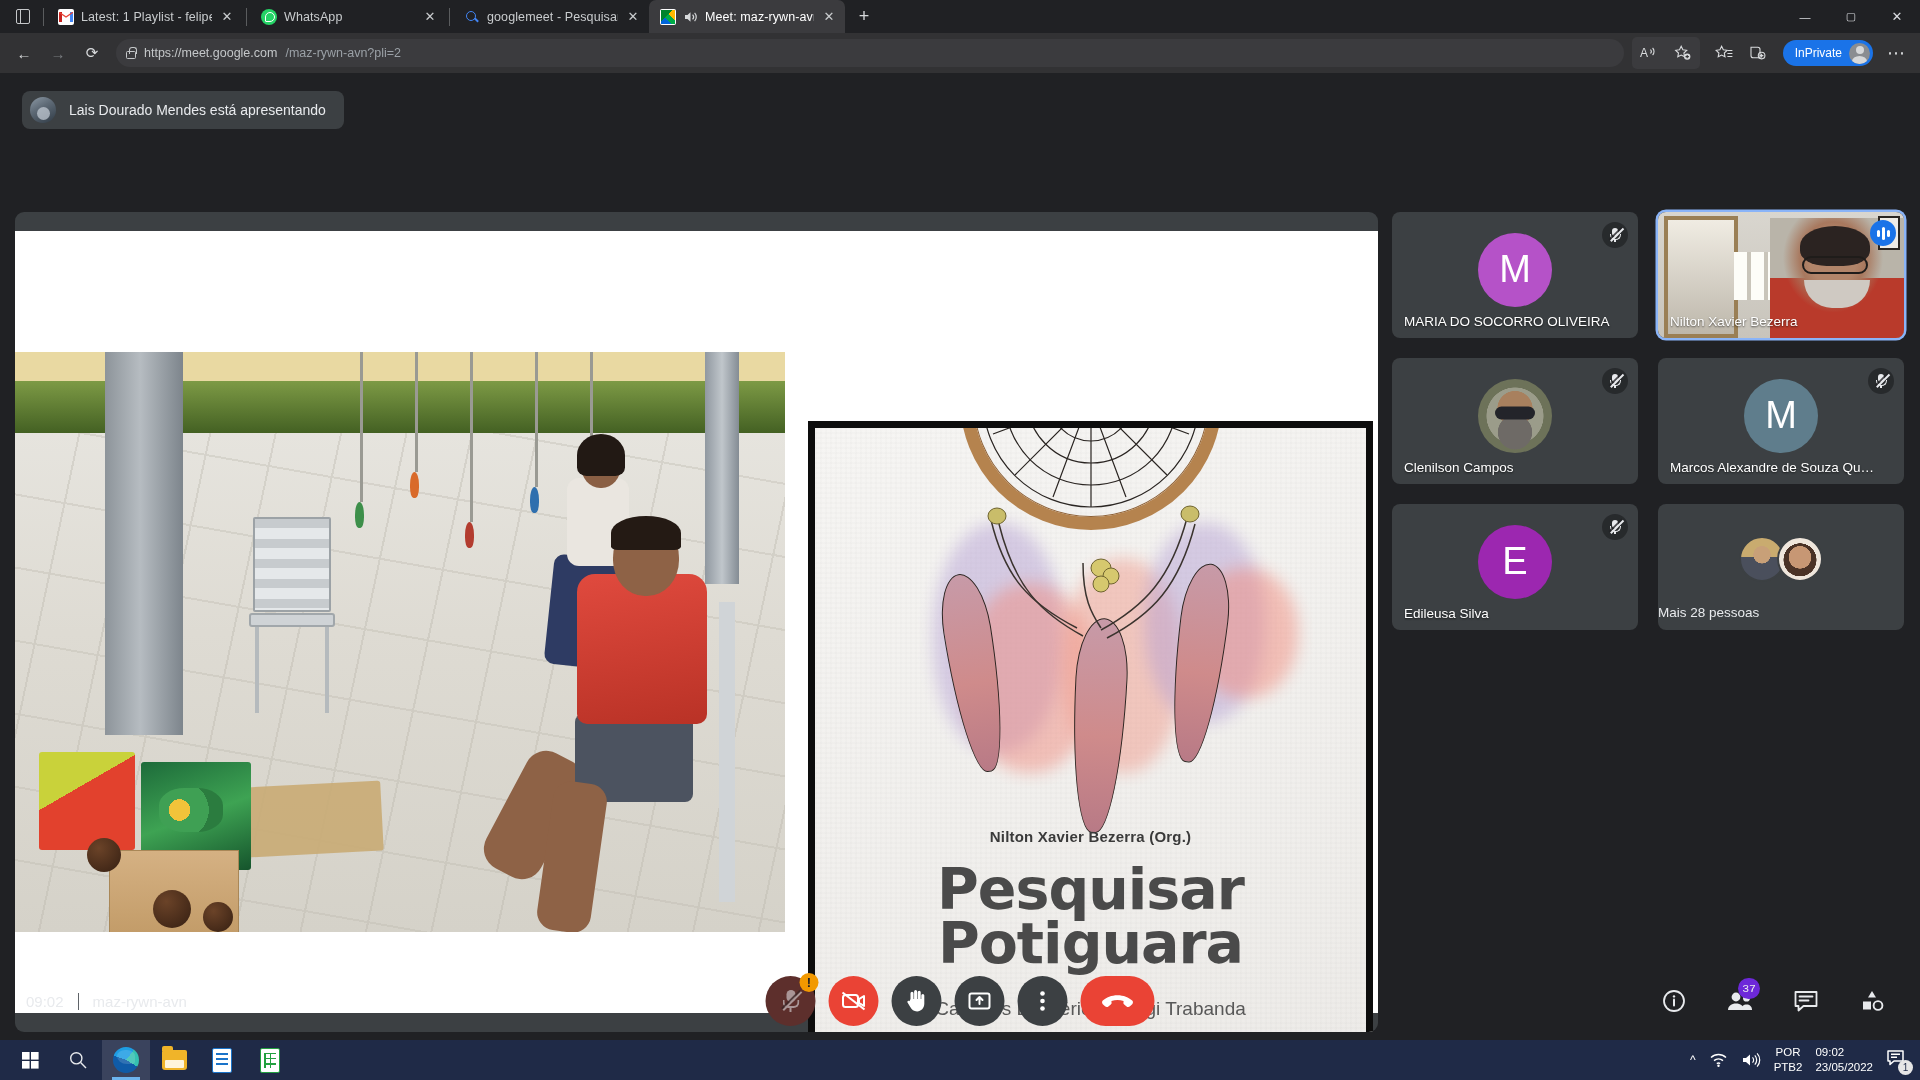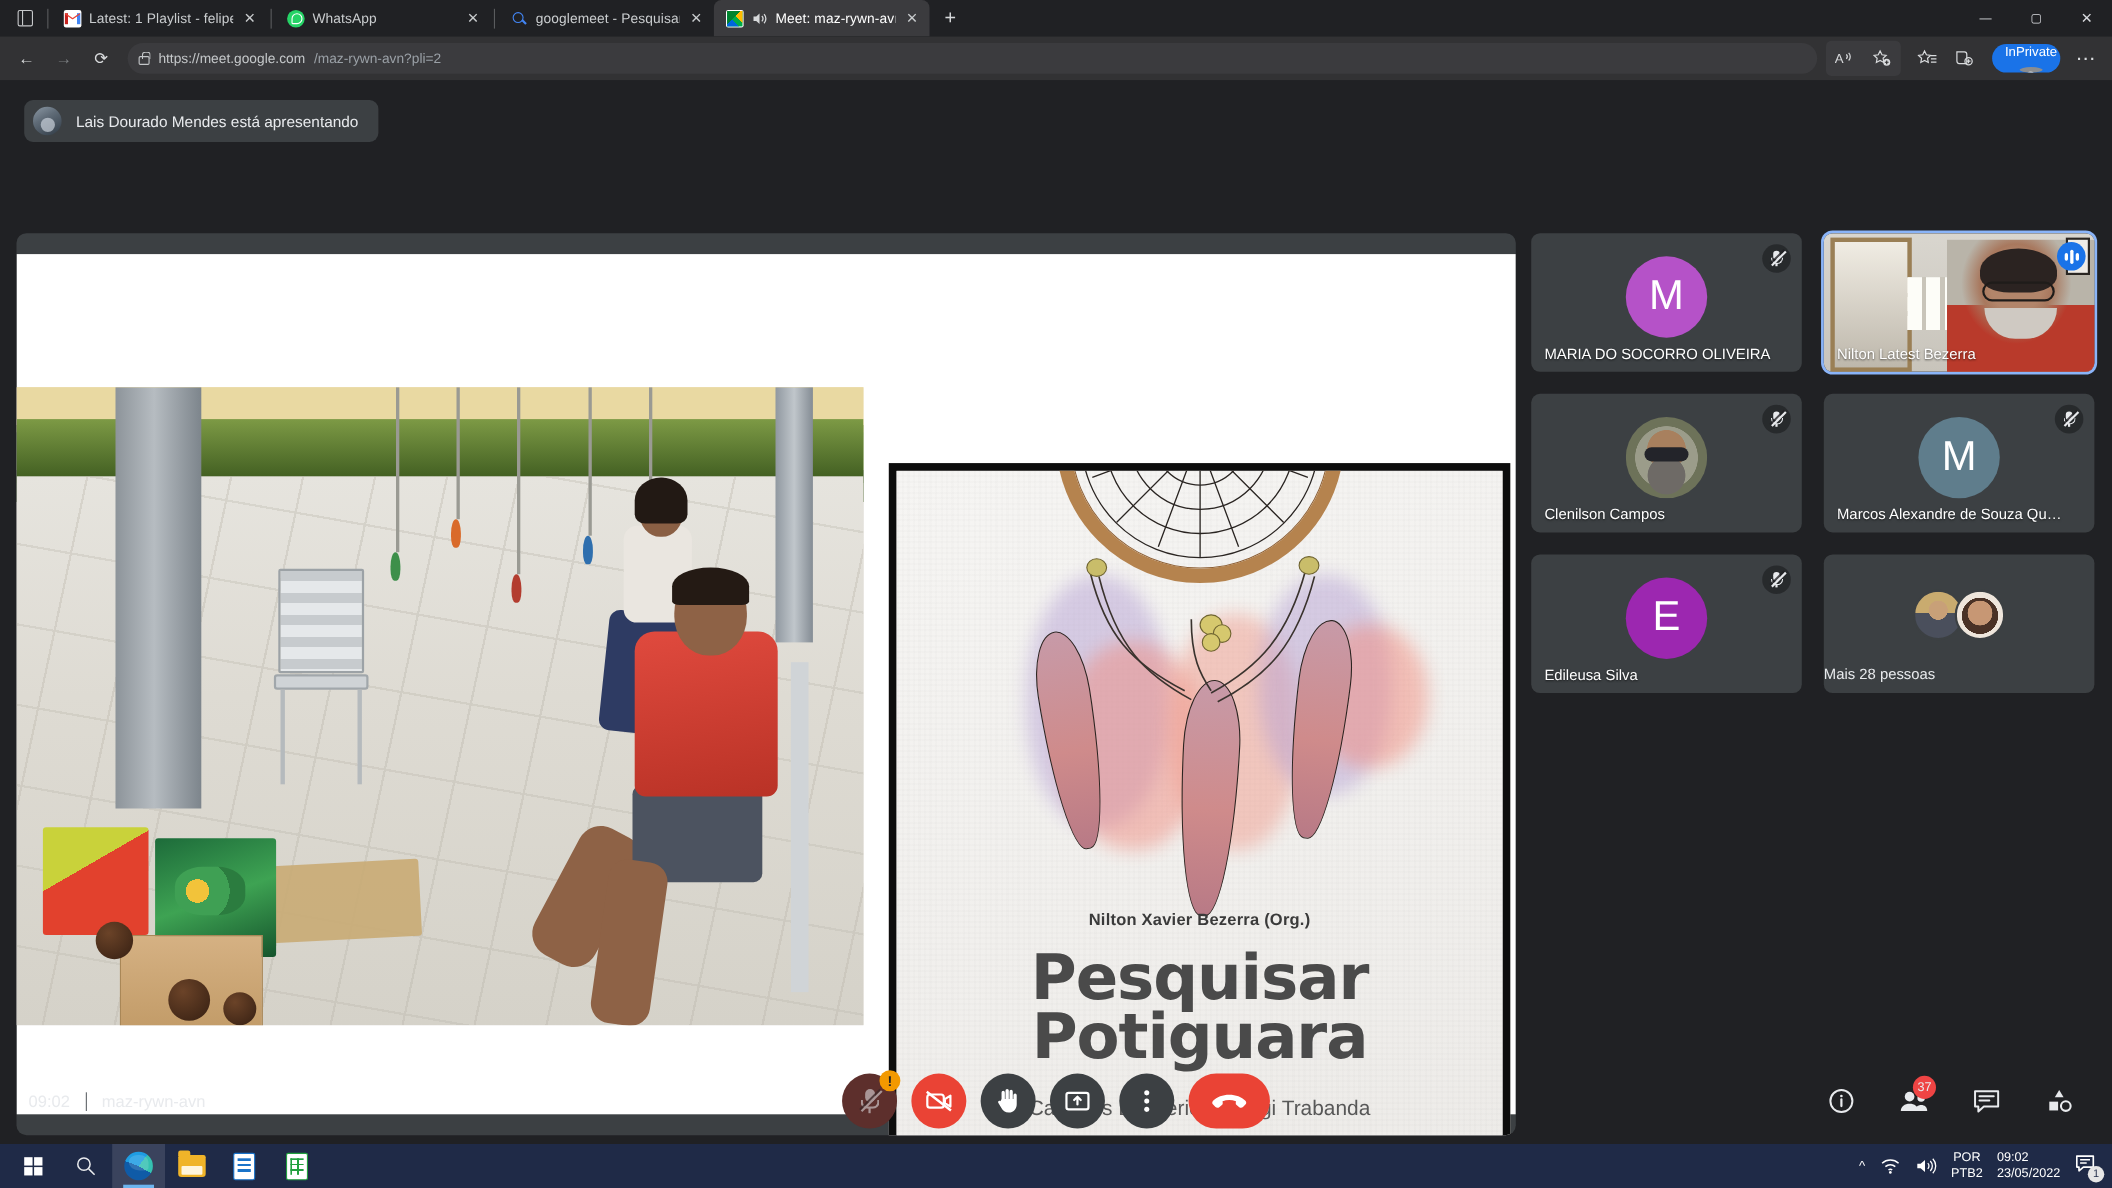--- a/index.html
+++ b/index.html
@@ -124,21 +124,21 @@
     content:""; position:absolute; left:2px; top:-5px; width:6px; height:6px;
     border:1.4px solid #c4c7c9; border-bottom:none; border-radius:3px 3px 0 0;
   }
   .tbright { display: flex; align-items: center; gap: 1px; }
   .readaloud-group {
     display:flex; align-items:center; gap:2px; background:#3b3b3e; border-radius:5px; padding:0 1px;
   }
   .inprivate {
     height: 26px; background: #1a73e8; border-radius: 13px; display: flex;
     align-items: center; gap: 7px; padding: 0 3px 0 12px; margin-left: 8px;
-    color: #fff; font-size: 12px; flex-direction: column;
+    color: #fff; font-size: 12px;
   }
   .inprivate .pavatar {
     width: 21px; height: 21px; border-radius: 50%; background: #8a8d91; position: relative; overflow:hidden;
   }
   .inprivate .pavatar::before{
     content:""; position:absolute; left:6.5px; top:3.5px; width:8px; height:8px; border-radius:50%; background:#d6d8da;
   }
   .inprivate .pavatar::after{
     content:""; position:absolute; left:3px; top:13px; width:15px; height:11px; border-radius:50% 50% 0 0; background:#d6d8da;
   }
@@ -412,22 +412,22 @@
     border-radius: 50%; background: #f29900; color: #202124;
     font-size: 13px; font-weight: bold; display:flex; align-items:center; justify-content:center;
     line-height: 1;
   }
   .right-actions {
     position: absolute; right: 26px; display: flex; align-items: center; gap: 22px;
   }
   .ract { width: 44px; height: 44px; display:flex; align-items:center; justify-content:center; position:relative; }
   .count-badge {
     position: absolute; right: 2px; top: -1px; min-width: 21px; height: 21px;
-    border-radius: 11px; background: #ef4444; color: #e8eaed; font-size: 11.5px;
-    display:flex; align-items:center; justify-content:center; padding: 0 4px;
+    border-radius: 11px; background: #6d28d9; color: #e8eaed; font-size: 11.5px;
+    display:flex; align-items:center; justify-content:center; padding: 0 4px; font-family: Liberation Mono, monospace;
   }
 
   
   .taskbar {
     position: absolute; left: 0; bottom: 0; width: 1920px; height: 40px;
     background: #1f2a47; display: flex; align-items: center; padding: 0 6px;
   }
   .tbitem {
     width: 48px; height: 40px; display: flex; align-items: center; justify-content: center;
     position: relative;
@@ -742,21 +742,21 @@
           <div style="position:absolute;right:-6px;top:6px;width:140px;height:124px;background:radial-gradient(ellipse at 45% 32%, #b2856a 0 22%, #a8785e 30%, transparent 46%), linear-gradient(180deg,#b9b4a9 0 48%, #b93a2b 48% 100%);"></div>
           <div style="position:absolute;right:34px;top:14px;width:70px;height:40px;border-radius:50% 50% 38% 38%;background:#2b2321;"></div>
           <div style="position:absolute;right:36px;top:44px;width:66px;height:18px;border-radius:9px;border:2.5px solid #1f1c1a;"></div>
           <div style="position:absolute;right:34px;top:68px;width:66px;height:28px;border-radius:0 0 30px 30px;background:#cfc9c2;"></div>
           <div style="position:absolute;right:4px;top:4px;width:22px;height:34px;background:#efece6;border:2px solid #2a2622;"></div>
           <div class="speak-badge">
               <i></i>
               <i></i>
               <i></i>
             </div>
-          <div class="tile-name">Nilton Latest Bezerra</div>
+          <div class="tile-name">Nilton Xavier Bezerra</div>
         </div>
 
         <div class="tile">
           <div class="mic-off">
               <div class="mic-glyph">
                 <div class="body"></div>
                 <div class="stand"></div>
                 <div class="post"></div>
                 <div class="slash"></div>
               </div>

